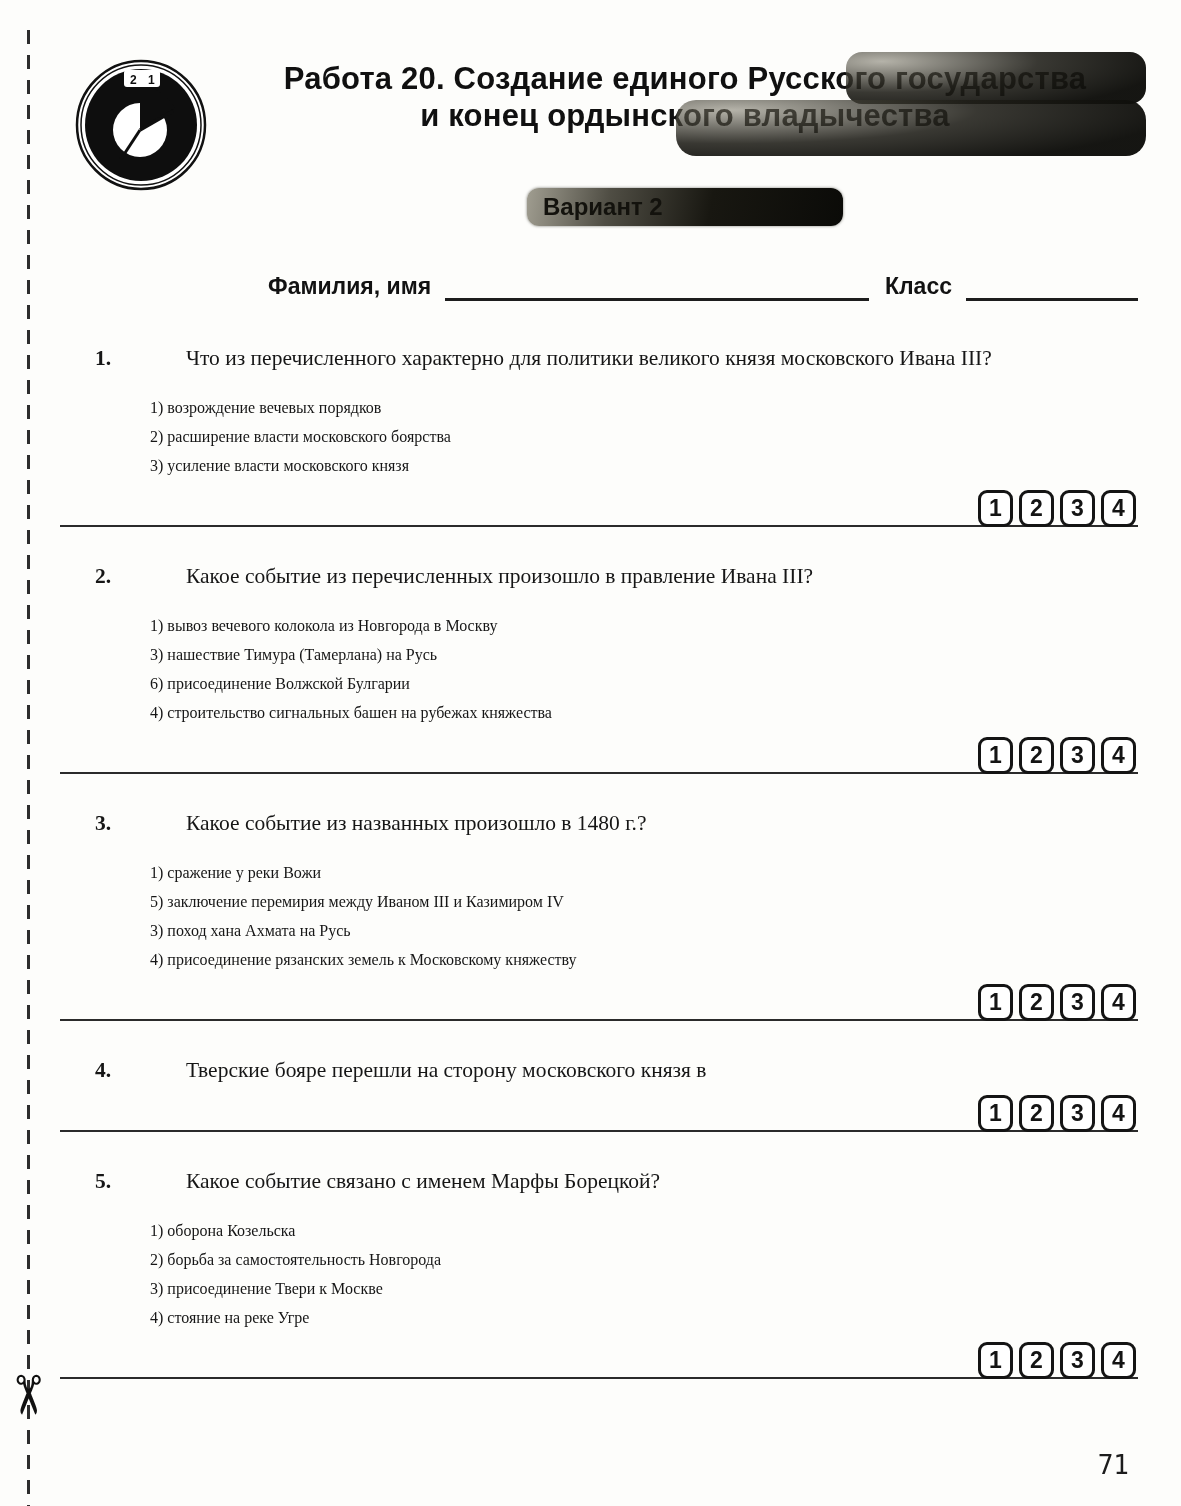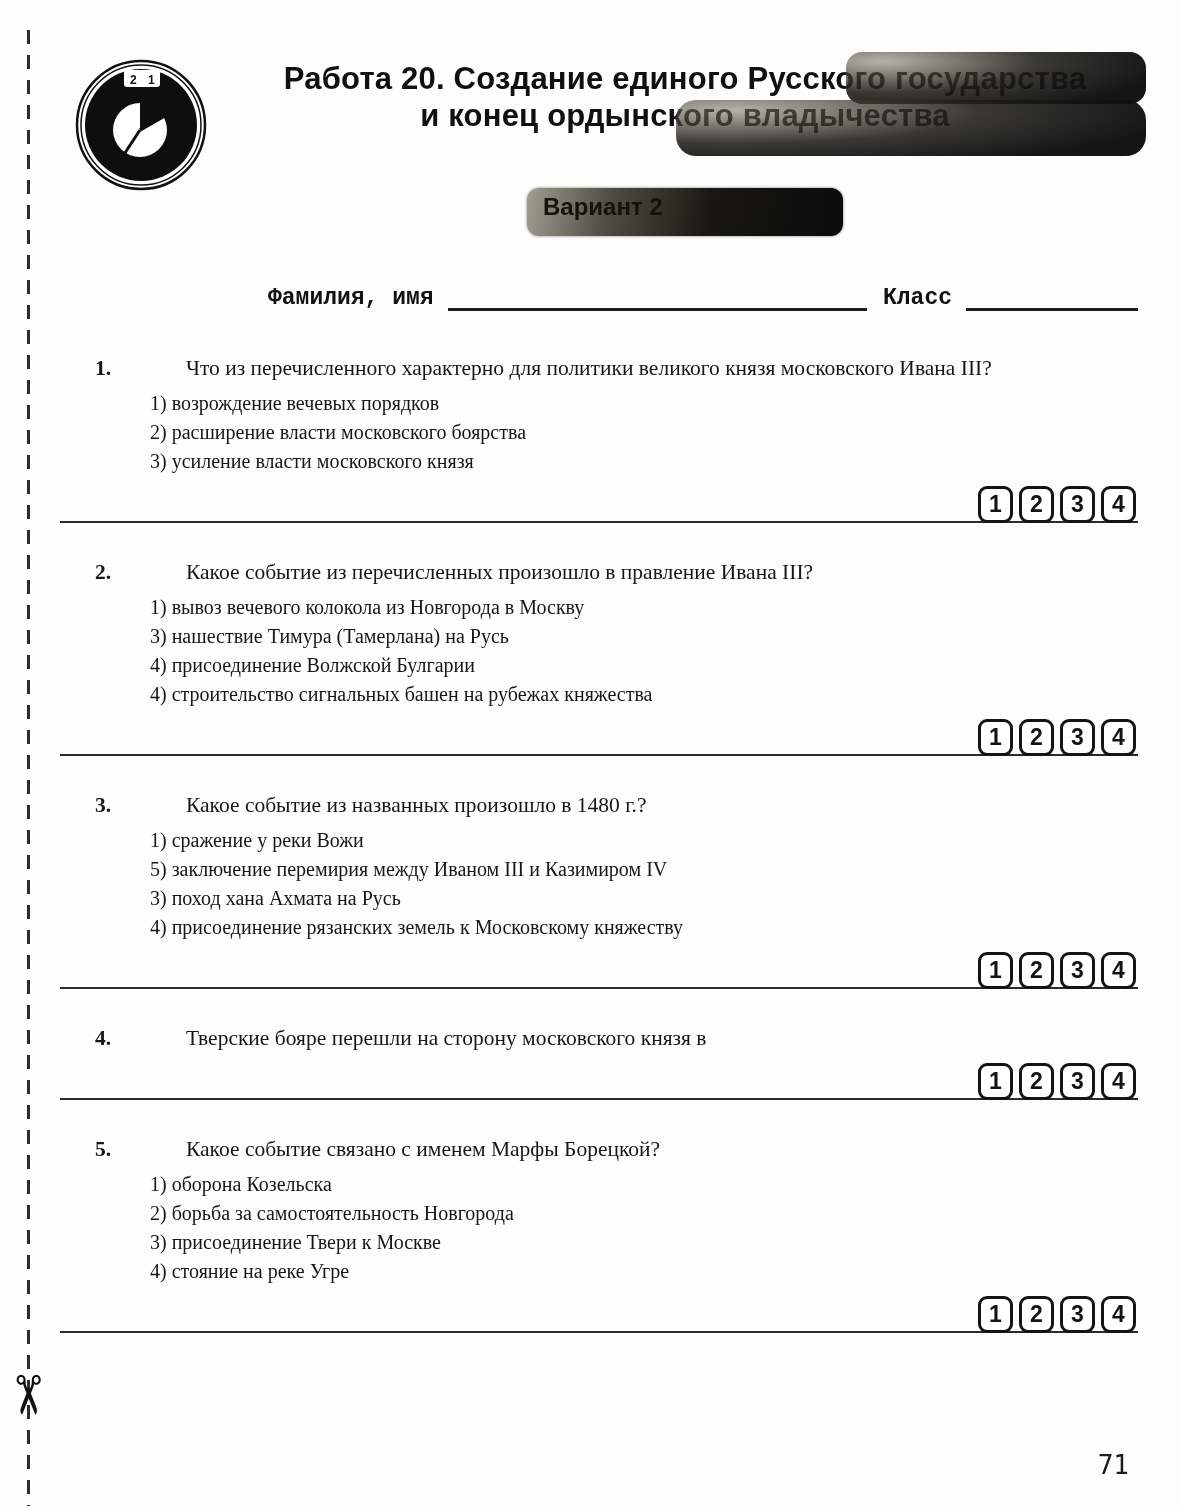--- a/index.html
+++ b/index.html
@@ -37,49 +37,49 @@
   .smudge {
     position:absolute; z-index:2; pointer-events:none;
     background:
       radial-gradient(130% 150% at 12% 18%, rgba(122,118,102,0.55), rgba(30,29,23,0.88) 40%, rgba(12,12,9,0.96) 72%);
     border-radius:16px;
   }
   .smudge-1 { right:-8px; top:-8px; width:300px; height:52px; }
   .smudge-2 { right:-8px; top:40px; width:470px; height:56px; border-radius:20px; }
   .variant-badge {
     position:relative; z-index:1;
-    width:316px; height:48px; margin:54px auto 0 auto;
+    width:316px; height:38px; margin:54px auto 0 auto;
     border-radius:12px;
     background:linear-gradient(100deg, rgba(150,147,133,0.9) 0%, rgba(70,68,58,0.95) 26%, #181711 58%, #0b0b08 100%);
     box-shadow:0 0 3px rgba(40,40,30,0.6);
   }
   .variant-badge span {
     display:block; padding-left:16px;
     font-family:"Liberation Sans", sans-serif; font-weight:bold;
     font-size:24px; line-height:38px; color:#13120d;
   }
 
   
   .name-row {
     margin-top:46px; padding-left:208px;
-    display:flex; align-items:flex-end;
-    font-family:Liberation Mono, monospace; font-weight:bold; font-size:23px;
+    display:flex; align-items:center;
+    font-family:Liberation Sans, sans-serif; font-weight:bold; font-size:23px;
     color:#121212;
   }
   .write-line { border-bottom:3px solid #1d1d1d; height:26px; }
   .line-name { flex:1 1 auto; margin:0 16px 0 14px; max-width:450px; }
   .line-class { width:172px; margin-left:14px; }
 
   
   .question { margin-top:34px; }
   .q1 { margin-top:42px; }
   .q-head { display:flex; font-size:21.5px; line-height:30px; }
   .q-num { flex:0 0 55px; padding-left:35px; font-weight:bold; }
   .q-text { flex:1; text-align:justify;margin-left:36px; }
-  .opts { margin:6px 0 0 90px; font-size:20px; line-height:29px; }
+  .opts { margin:20px 0 0 90px; font-size:16px; line-height:29px; }
   .opt { white-space:nowrap; }
   .opts.two-col {
     display:grid; grid-template-columns:445px 1fr;
     grid-template-rows:repeat(2,29px); grid-auto-flow:column;
   }
   .answer-strip { position:relative; margin-top:8px; border-bottom:2.5px solid #2b2b2b; }
   .answer-row {
     position:relative; top:2px;
     display:flex; justify-content:flex-end; gap:6px; padding-right:2px;
   }
@@ -160,21 +160,21 @@
     </section>
 
     <section class="question">
       <div class="q-head">
         <span class="q-num">2.</span>
         <span class="q-text">Какое событие из перечисленных произошло в правление Ивана III?</span>
       </div>
       <div class="opts">
         <div class="opt">1) вывоз вечевого колокола из Новгорода в Москву</div>
         <div class="opt">3) нашествие Тимура (Тамерлана) на Русь</div>
-        <div class="opt">4) присоединение Волжской Булгарии</div>
+        <div class="opt">6) присоединение Волжской Булгарии</div>
         <div class="opt">4) строительство сигнальных башен на рубежах княжества</div>
       </div>
       <div class="answer-strip">
         <div class="answer-row">
           <span class="abox">1</span>
           <span class="abox">2</span>
           <span class="abox">3</span>
           <span class="abox">4</span>
         </div>
       </div>

